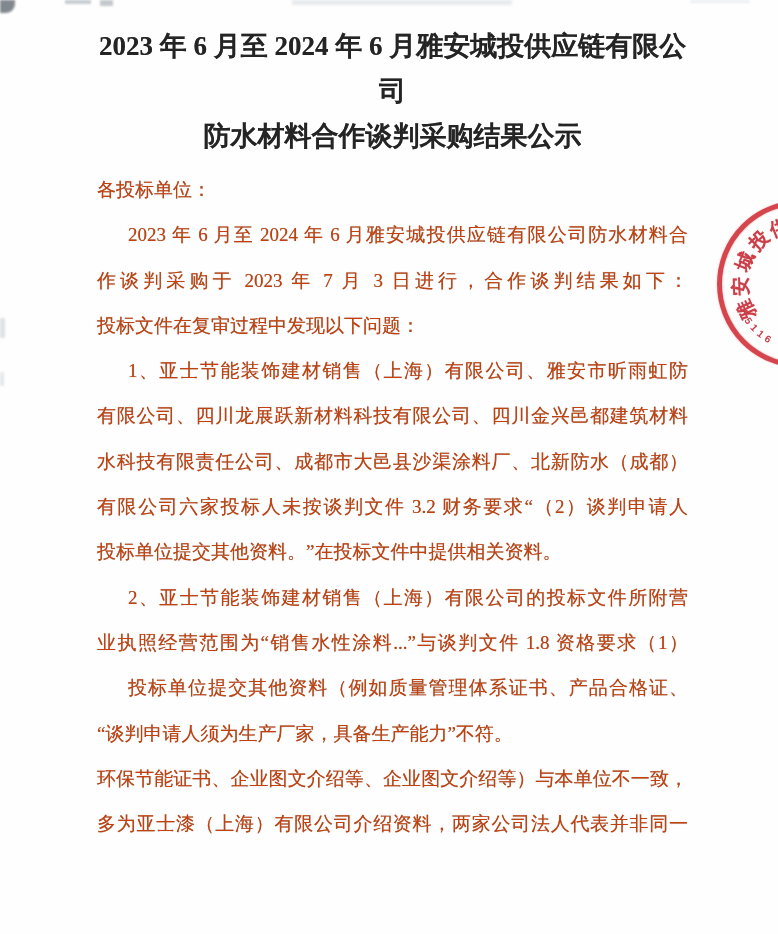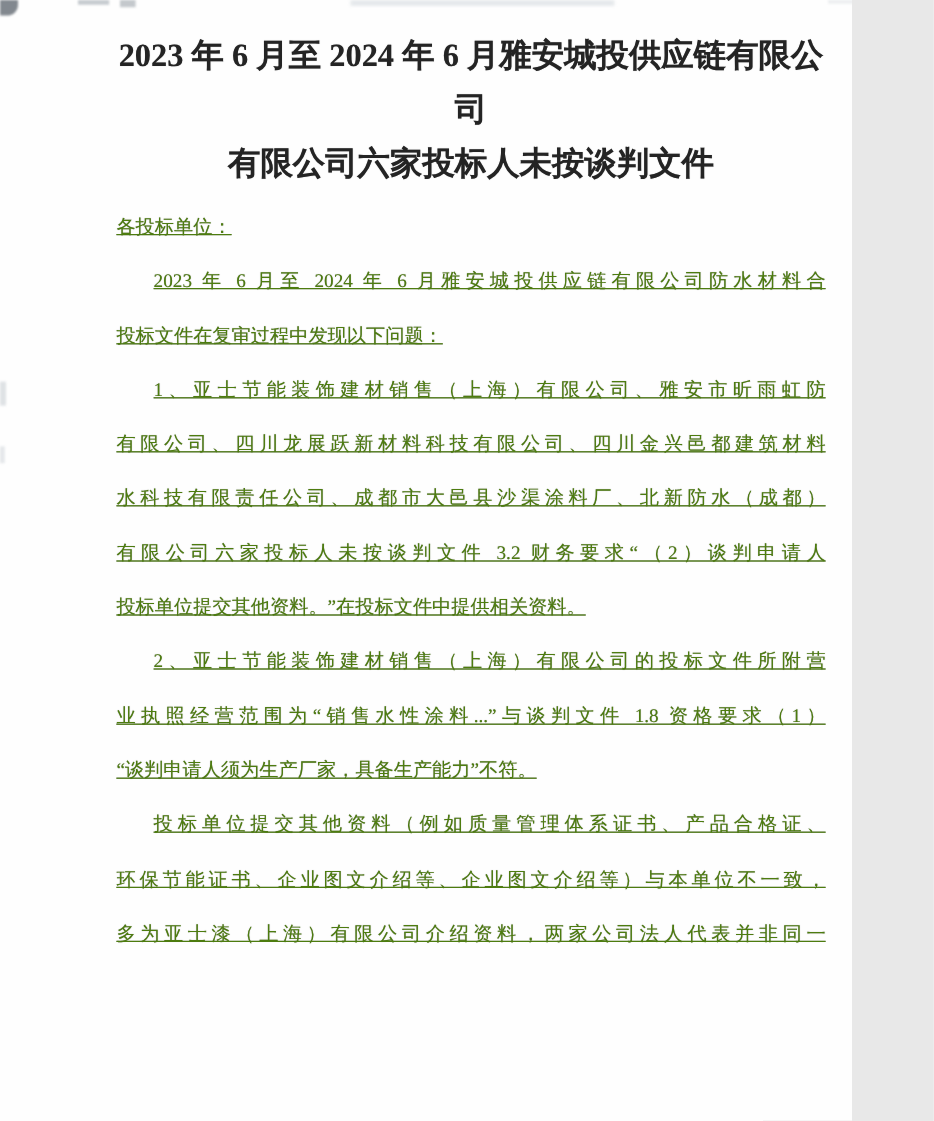--- a/index.html
+++ b/index.html
@@ -1,18 +1,18 @@
 <!DOCTYPE html>
 <html lang="zh"><head>
 <meta charset="utf-8">
 <style>
   html,body{margin:0;padding:0;background:#e8e8e8;}
   .page{
     position:relative;
-    width:710px;height:934px;
+    width:778px;height:934px;
     background:#fefefe;
     overflow:hidden;
     font-family:"Liberation Serif","DejaVu Serif",serif;
     color:#2e2e2e;
   }
   
   .content{
     position:absolute;
     left:97px;top:24px;width:591px;
   }
@@ -22,25 +22,24 @@
     font-weight:bold;
     line-height:45px;
     text-align:center;
     color:#242424;
     text-shadow:0 0 .6px rgba(40,40,40,.55);
   }
   .body{margin-top:8px;}
   .bodyline{
     height:45.3px;
     line-height:45.3px;
-    font-size:16px;
+    font-size:19px;
     white-space:nowrap;
-    color:#4d7c0f;
+    color:#c2410c;
     text-shadow:0 0 .7px rgba(46,46,46,.5);
-    text-decoration:underline;
   }
   .bodyline.fill{
     white-space:normal;
     text-align:justify;
     text-align-last:justify;
   }
   .bodyline.first-indent{padding-left:31px;}
   .bodyline.fill.first-indent{padding-left:0;text-indent:31px;}
   
   .seal{
@@ -85,37 +84,38 @@
   <div class="artifact smudge-dash1"></div>
   <div class="artifact smudge-dash2"></div>
   <div class="artifact smudge-streak"></div>
   <div class="artifact smudge-top-right"></div>
   <div class="artifact smudge-edge1"></div>
   <div class="artifact smudge-edge2"></div>
 
   <div class="content">
     <h1 class="title">
       <div>2023 年 6 月至 2024 年 6 月雅安城投供应链有限公司</div>
-      <div>有限公司六家投标人未按谈判文件</div>
+      <div>防水材料合作谈判采购结果公示</div>
     </h1>
 
     <div class="body" id="doc-body">
       <div class="bodyline">各投标单位：</div>
 
     <div class="bodyline fill first-indent">2023 年 6 月至 2024 年 6 月雅安城投供应链有限公司防水材料合</div>
+        <div class="bodyline fill">作谈判采购于 2023 年 7 月 3 日进行，合作谈判结果如下：</div>
         <div class="bodyline">投标文件在复审过程中发现以下问题：</div>
         <div class="bodyline fill first-indent">1、亚士节能装饰建材销售（上海）有限公司、雅安市昕雨虹防</div>
         <div class="bodyline fill">有限公司、四川龙展跃新材料科技有限公司、四川金兴邑都建筑材料</div>
         <div class="bodyline fill">水科技有限责任公司、成都市大邑县沙渠涂料厂、北新防水（成都）</div>
         <div class="bodyline fill">有限公司六家投标人未按谈判文件 3.2 财务要求“（2）谈判申请人</div>
         <div class="bodyline">投标单位提交其他资料。”在投标文件中提供相关资料。</div>
         <div class="bodyline fill first-indent">2、亚士节能装饰建材销售（上海）有限公司的投标文件所附营</div>
         <div class="bodyline fill">业执照经营范围为“销售水性涂料...”与谈判文件 1.8 资格要求（1）</div>
+        <div class="bodyline fill first-indent">投标单位提交其他资料（例如质量管理体系证书、产品合格证、</div>
         <div class="bodyline">“谈判申请人须为生产厂家，具备生产能力”不符。</div>
-        <div class="bodyline fill first-indent">投标单位提交其他资料（例如质量管理体系证书、产品合格证、</div>
         <div class="bodyline fill">环保节能证书、企业图文介绍等、企业图文介绍等）与本单位不一致，</div>
         <div class="bodyline fill">多为亚士漆（上海）有限公司介绍资料，两家公司法人代表并非同一</div>
       </div>
   </div>
 
   <div class="seal" id="seal">
     <div class="seal-ring"></div>
 
   <span class="seal-char" style="transform: translate(-50%, -50%) rotate(-115deg) translateY(-60px);">雅</span>
       <span class="seal-char" style="transform: translate(-50%, -50%) rotate(-92deg) translateY(-60px);">安</span>

